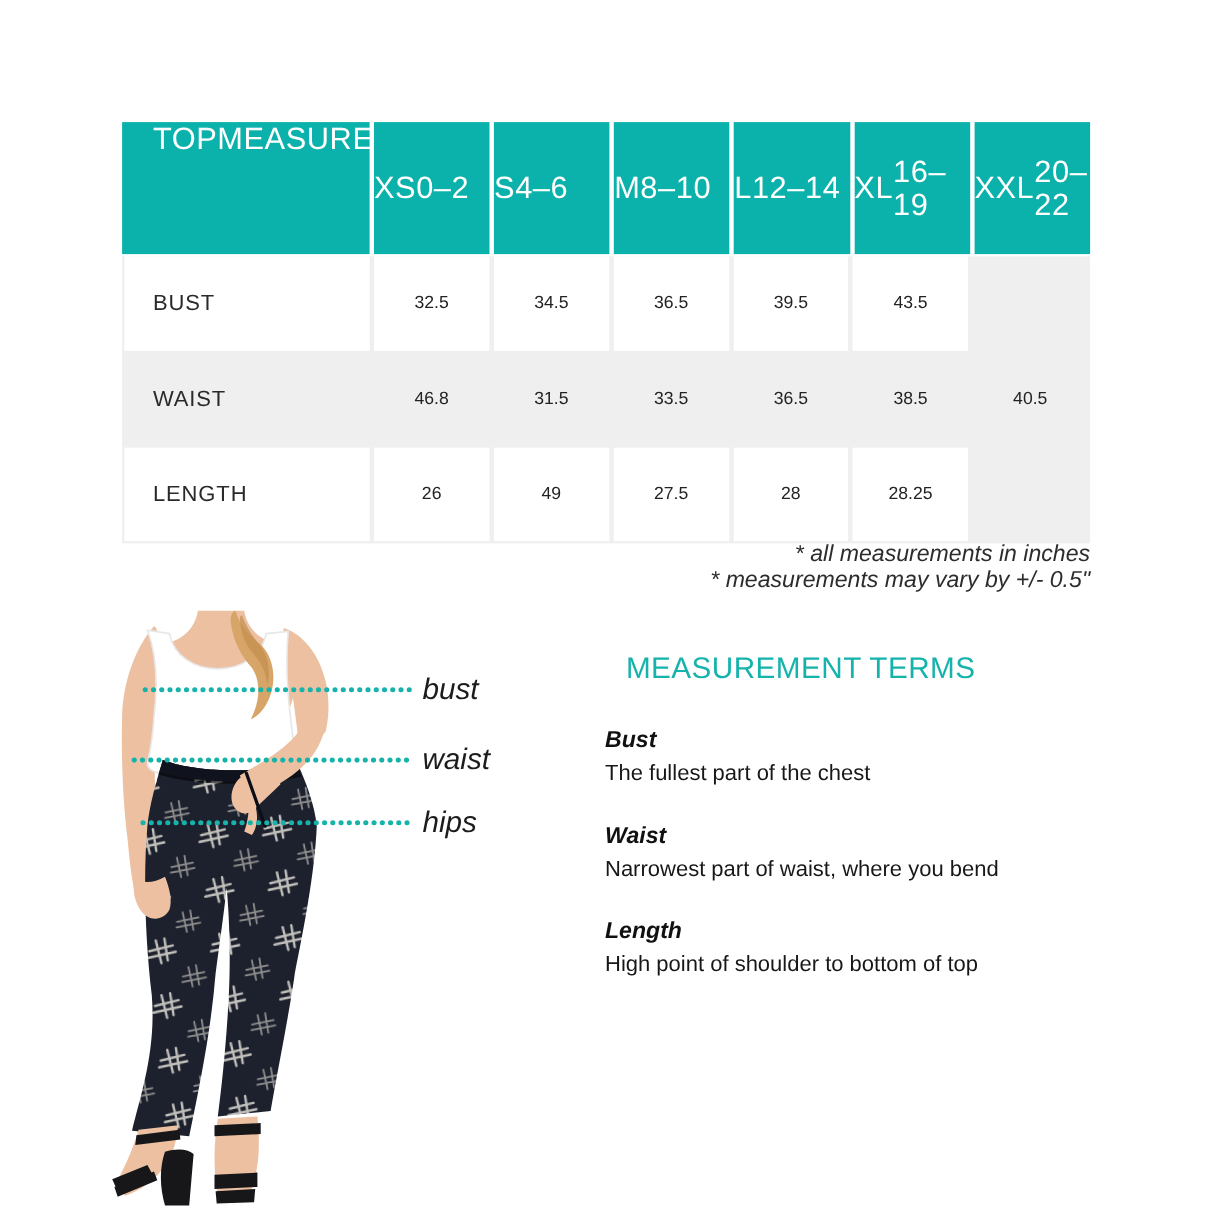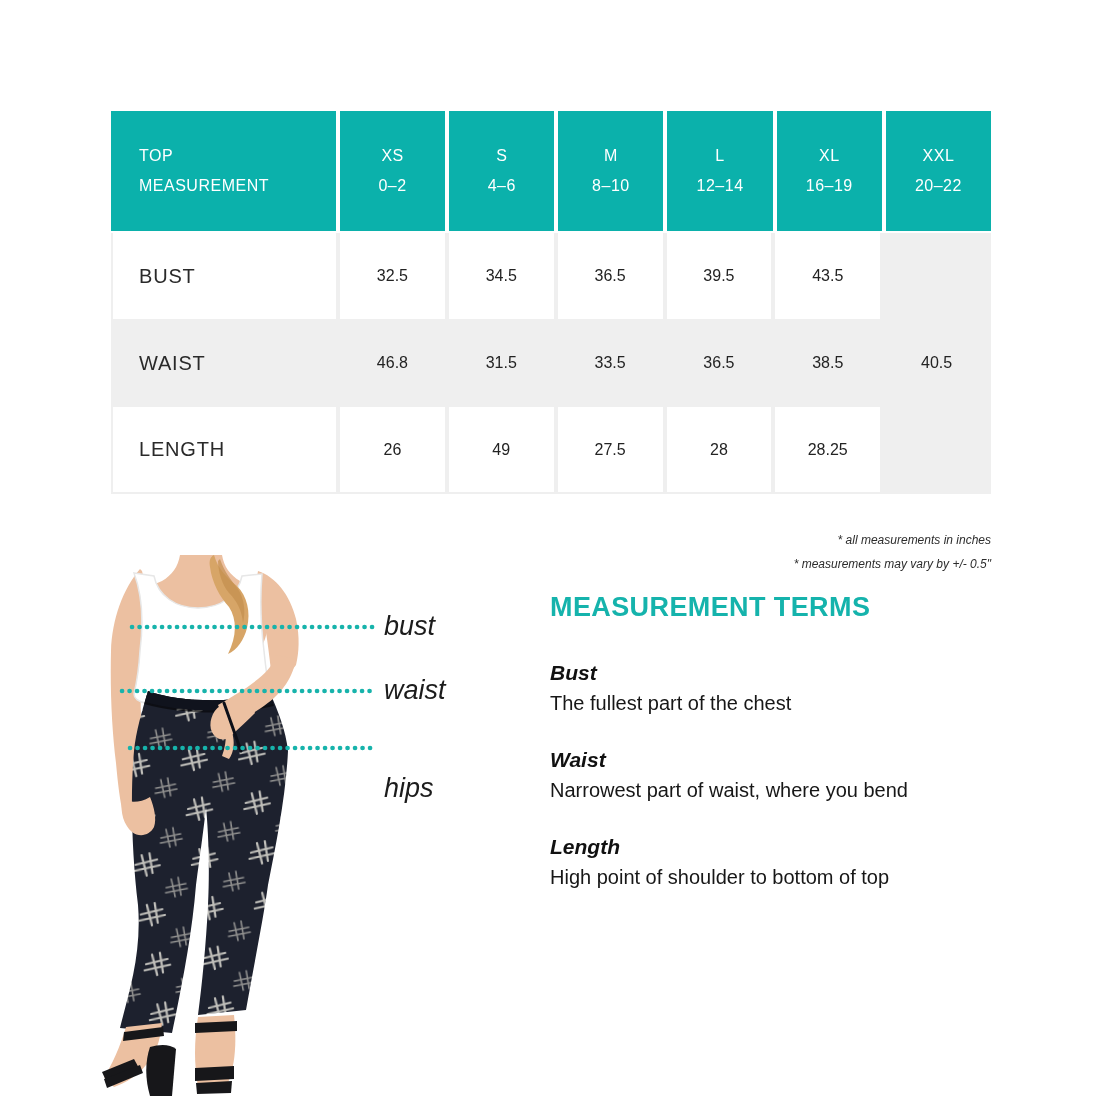--- a/index.html
+++ b/index.html
@@ -10,61 +10,61 @@
   }
 
   
   .size-table { position:absolute; left:111px; top:111px; width:880px; }
   .thead {
     display:grid; grid-template-columns:225px repeat(6,1fr);
     column-gap:4px; background:#ffffff;
   }
   .th {
     background:#0bb1ab; color:#ffffff; height:120px;
-    display:flex; flex-direction:column; align-items:center; justify-content:center;
-    font-size:16px; line-height:30px; letter-spacing:0.5px; font-weight:400;
+    display:flex; flex-direction:row; align-items:center; justify-content:flex-start;
+    font-size:28px; line-height:30px; letter-spacing:0.5px; font-weight:400;
   }
   .th.corner { align-items:flex-start; padding-left:28px; }
   .tbody {
     margin-top:2px; background:#efefef; padding:0 2px 2px 2px;
   }
   .trow {
     display:grid; grid-template-columns:223px repeat(6,1fr); column-gap:4px;
   }
   .td {
     background:#ffffff; display:flex; align-items:center; justify-content:center;
     font-size:16px; color:#232323;
   }
   .td.rowlabel { justify-content:flex-start; padding-left:26px; font-size:20px; letter-spacing:0.8px; color:#2a2a2a; }
   .trow.r-bust .td { height:86px; }
   .trow.r-waist .td { height:88px; background:#efefef; }
   .trow.r-length .td { height:85px; }
 
   
   .footnotes {
-    position:absolute; right:109px; top:528px; text-align:right;
-    font-style:italic; font-size:12px; line-height:24px; color:#2c2c2c;
+    position:absolute; right:109px; top:492px; text-align:right;
+    font-style:italic; font-size:21px; line-height:24px; color:#2c2c2c;
   }
 
   
   .model-wrap { position:absolute; left:98px; top:555px; width:285px; height:545px; }
   .measure-overlay { position:absolute; left:98px; top:555px; width:302px; height:545px; pointer-events:none; }
   .measure-label {
     position:absolute; left:384px; font-style:italic; font-size:27px;
     line-height:31px; color:#1c1c1c;
   }
   .lbl-bust  { top:611px; }
   .lbl-waist { top:675px; }
-  .lbl-hips  { top:773px; }
+  .lbl-hips  { top:732px; }
 
   
   .terms { position:absolute; left:550px; top:592px; width:480px; }
   .terms h2 {
-    color:#15b3ac; font-size:27px; font-weight:700; letter-spacing:0.4px;
-    line-height:30px; margin-bottom:36px;
+    color:#15b3ac; font-size:27px; font-weight:400; letter-spacing:0.4px;
+    line-height:30px; margin-bottom:36px;margin-left:19px;
   }
   .term-item { margin-bottom:27px; }
   .term-name { font-size:21px; font-weight:bold; font-style:italic; line-height:30px; color:#111; }
   .term-def  { font-size:20px; line-height:30px; color:#171717; }
 </style>
 </head>
 <body>
 
 <div class="size-table">
   <div class="thead">

